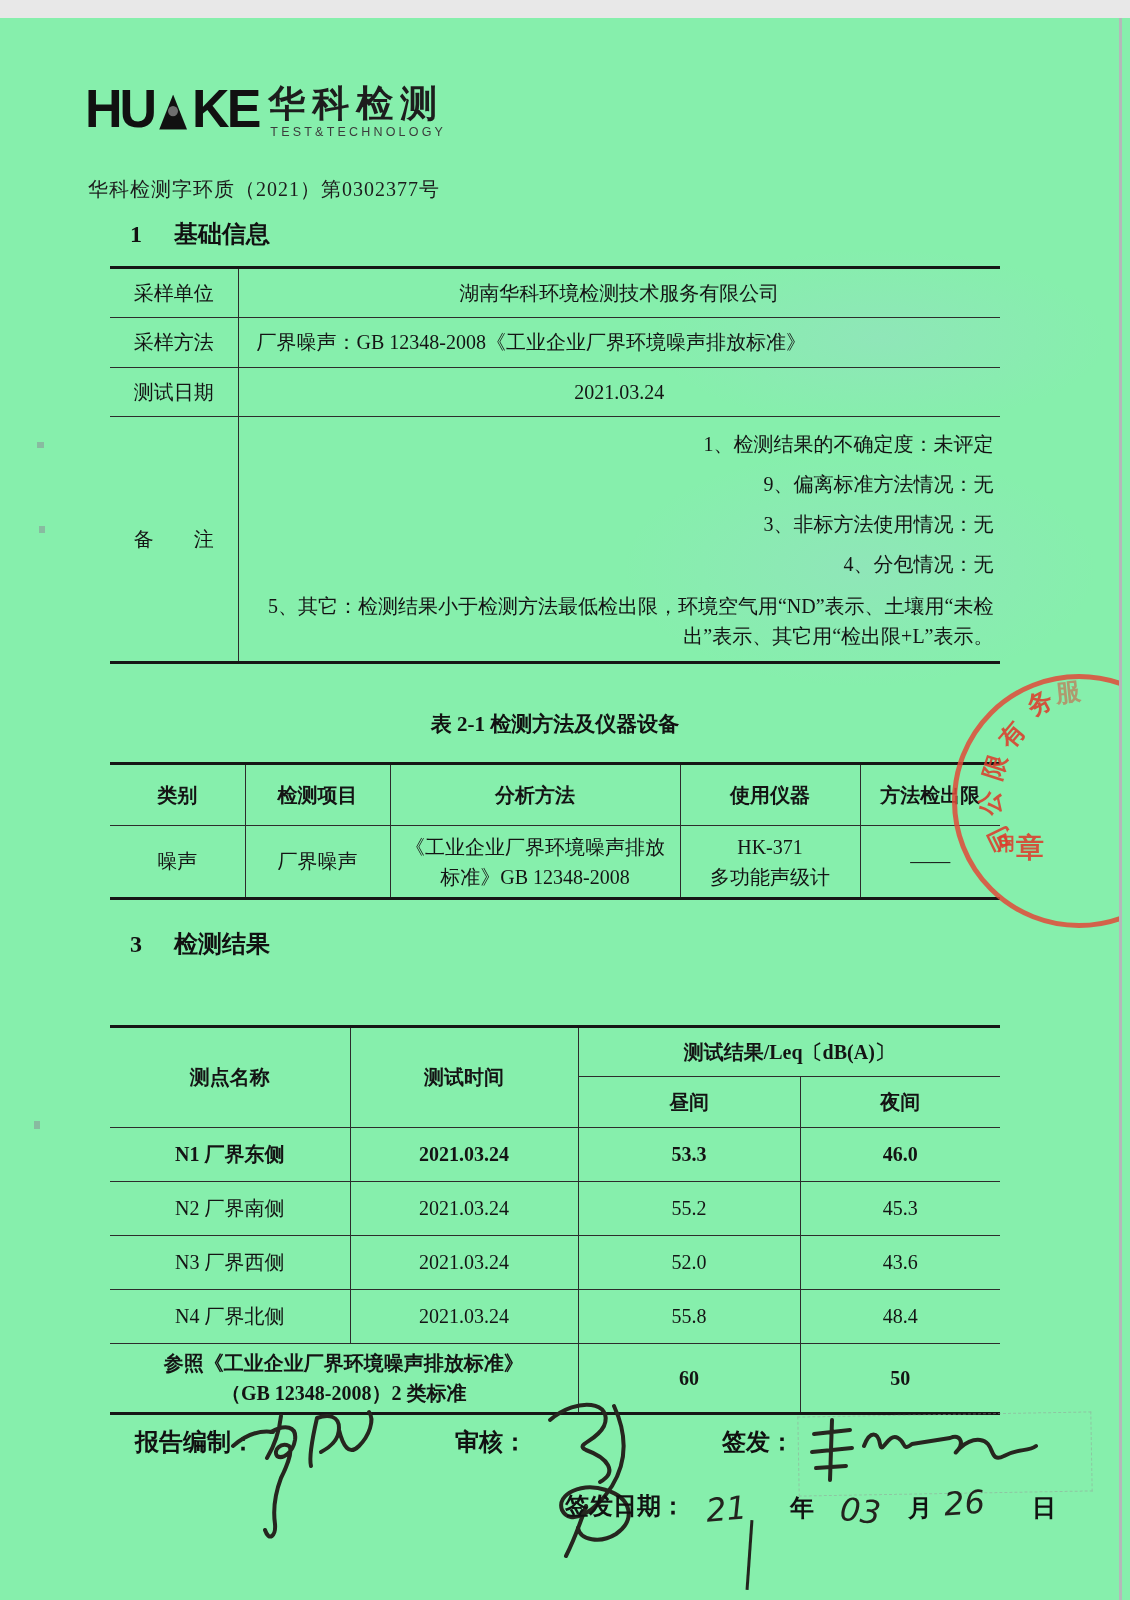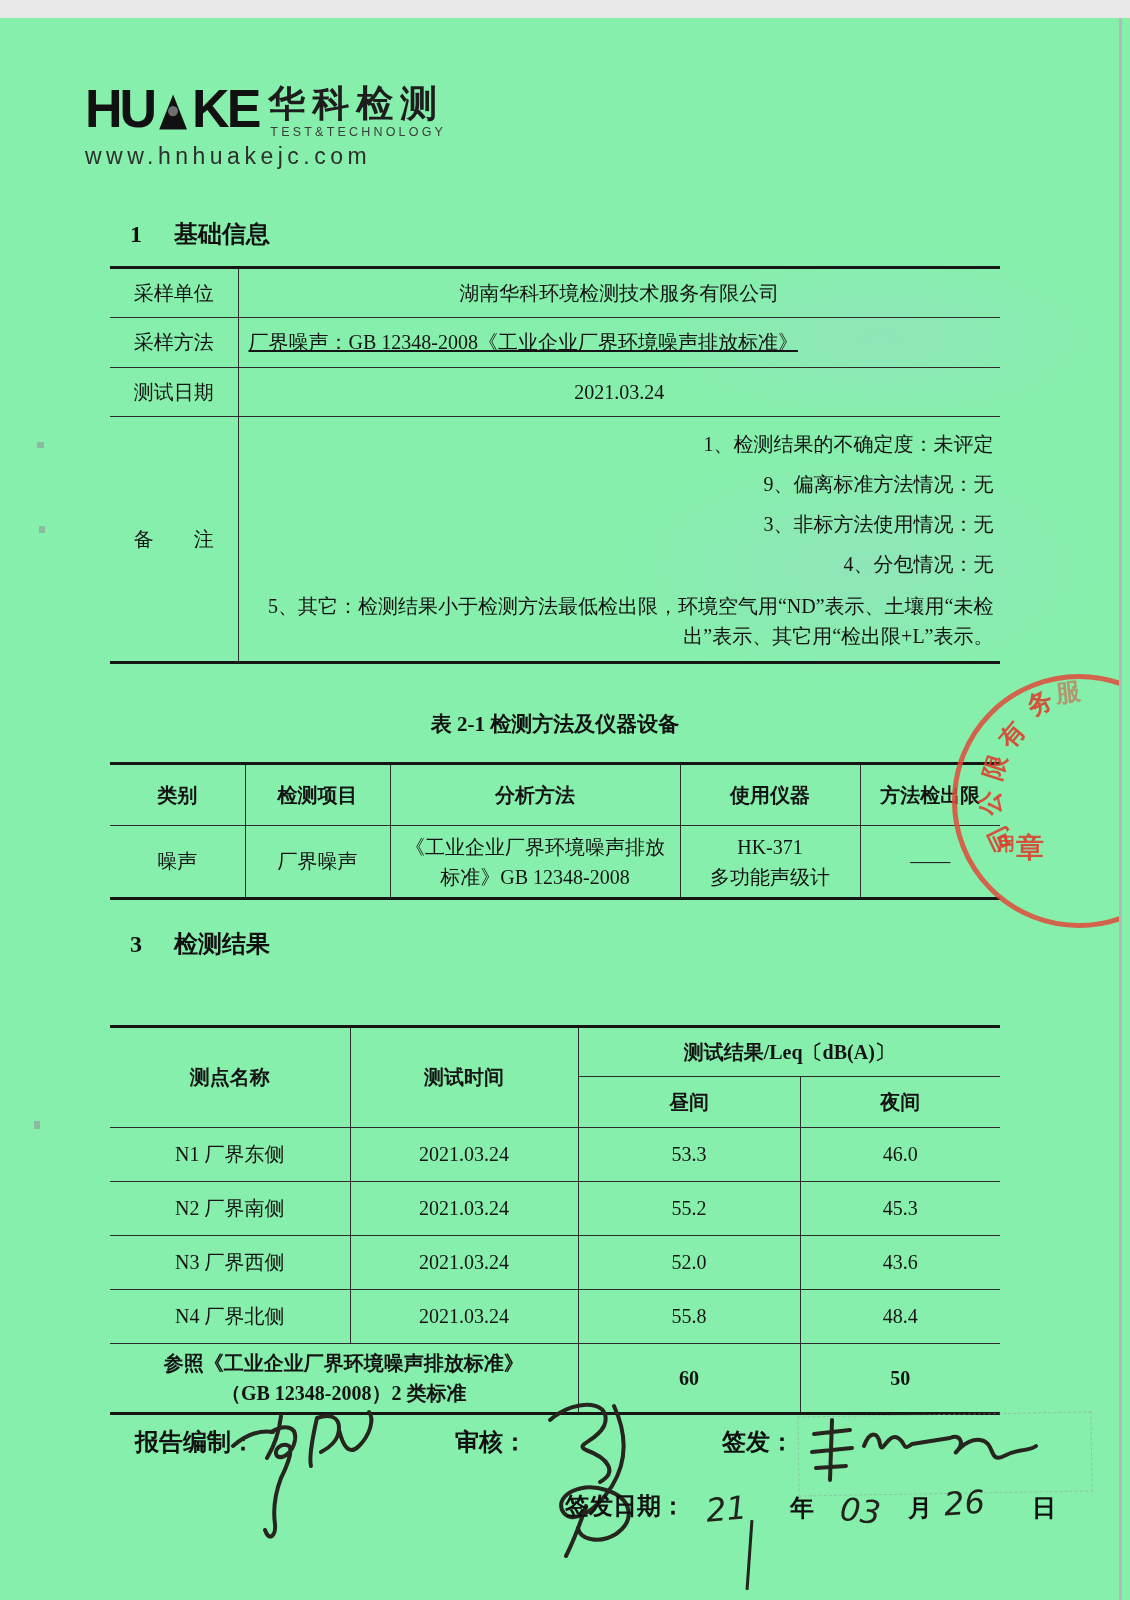--- a/index.html
+++ b/index.html
@@ -68,40 +68,40 @@
   <div class="speck" style="left:34px; top:1103px; width:6px; height:8px;"></div>
 
   <div class="abs" style="left:85px; top:66px;">
     <div class="brand-row">
       <div class="brand-en"><span>HU</span><span class="brand-a"><span class="tri-solid"></span><span class="dot"></span></span><span>KE</span></div>
       <div>
         <div class="brand-cn">华科检测</div>
         <div class="brand-tag">TEST&amp;TECHNOLOGY</div>
       </div>
     </div>
-    <div class="brand-www">www.hnhuakejc.com</div>
-  </div>
+  </div>
+  <div class="abs doc-no" style="left:88px; top:158px;">华科检测字环质（2021）第0302377号</div>
 
   <div class="abs sec-head" style="left:130px; top:200px;">
     <span class="num">1</span><span>基础信息</span>
   </div>
 
   <table class="rpt" style="left:110px; top:248px; width:890px;">
     <colgroup>
         <col style="width:128px;">
         <col style="width:762px;">
       </colgroup>
     <tbody>
         <tr class="first" style="height:50px;">
       <td>采样单位</td>
       <td class="vl">湖南华科环境检测技术服务有限公司</td>
     </tr>
     <tr style="height:50px;">
       <td class="ht">采样方法</td>
-      <td class="ht vl cell-left" style="padding-left:10px;text-decoration:underline;">厂界噪声：GB 12348-2008《工业企业厂界环境噪声排放标准》</td>
+      <td class="ht vl cell-left" style="padding-left:18px;">厂界噪声：GB 12348-2008《工业企业厂界环境噪声排放标准》</td>
     </tr>
     <tr style="height:49px;">
       <td class="ht">测试日期</td>
       <td class="ht vl">2021.03.24</td>
     </tr>
     <tr style="height:203px;">
       <td class="ht">备　　注</td>
       <td class="ht vl cell-left" style="padding:14px 20px 10px 20px;">
         <div style="width:735px;text-align:right;">
           <div class="remark-line">1、检测结果的不确定度：未评定</div>
@@ -163,21 +163,21 @@
     <tbody>
         <tr class="first" style="height:50px;">
       <td class="bold" rowspan="2">测点名称</td>
       <td class="bold vl" rowspan="2">测试时间</td>
       <td class="bold vl" colspan="2">测试结果/Leq〔dB(A)〕</td>
     </tr>
     <tr style="height:51px;">
       <td class="bold vl ht">昼间</td>
       <td class="bold vl ht">夜间</td>
     </tr>
-    <tr style="height:54px;">
+    <tr style="height:54px;font-weight:bold;">
       <td class="ht">N1  厂界东侧</td>
       <td class="ht vl">2021.03.24</td>
       <td class="ht vl">53.3</td>
       <td class="ht vl">46.0</td>
     </tr>
     <tr style="height:54px;">
       <td class="ht">N2  厂界南侧</td>
       <td class="ht vl">2021.03.24</td>
       <td class="ht vl">55.2</td>
       <td class="ht vl">45.3</td>

